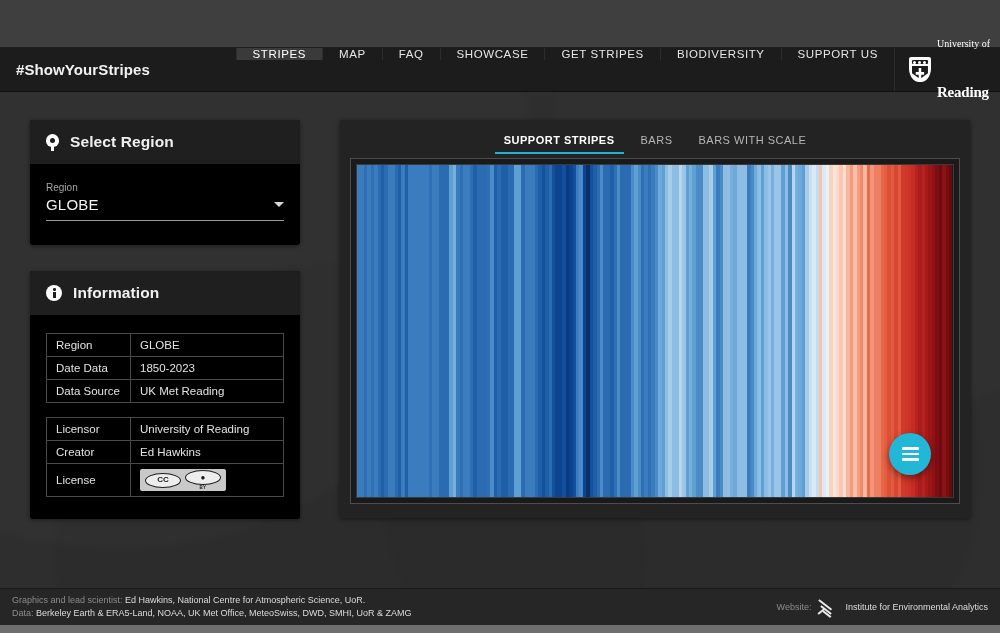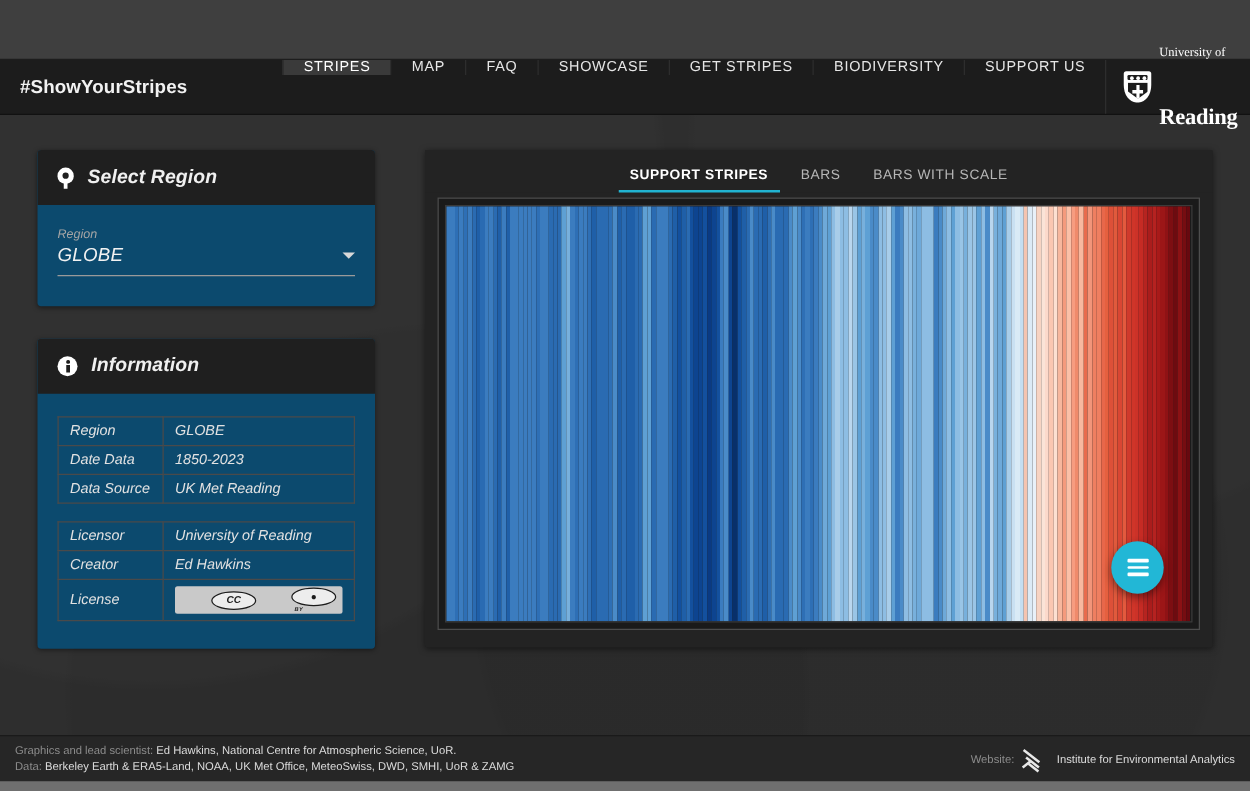--- a/index.html
+++ b/index.html
@@ -88,41 +88,40 @@
   }
   .shield .dots i { width: 3px; height: 3px; background: #fff; display: block; border-radius: 50%; }
   .shield .cross {
     position: absolute; z-index: 2; left: 50%; top: 11px;
     transform: translateX(-50%);
     width: 9px; height: 11px; background: #fff;
     clip-path: polygon(36% 0, 64% 0, 64% 36%, 100% 36%, 100% 62%, 64% 62%, 64% 100%, 36% 100%, 36% 62%, 0 62%, 0 36%, 36% 36%);
   }
   .logo-text { line-height: 1.0; color: #fff; }
   .logo-text .l1 { font-size: 10px; display: block; font-family: "Liberation Serif", serif; }
-  .logo-text .l2 { font-size: 18px; display: block; font-weight: bold; font-family: "Liberation Serif", serif; letter-spacing: -0.2px; margin-top: 36px;}
+  .logo-text .l2 { font-size: 15px; display: block; font-weight: bold; font-family: "Liberation Serif", serif; letter-spacing: -0.2px; margin-top: 36px;}
 
   
   .page {
     display: flex;
     align-items: flex-start;
     padding: 28px 30px 0 30px;
     gap: 0;
     height: 461px;
   }
   .sidebar { width: 270px; flex: 0 0 270px; }
   .content { flex: 1 1 auto; padding-left: 40px; }
 
   
   .card {
-    background: #0c4a6e;
+    background: #000000;
     border-radius: 3px;
     box-shadow: 0 1px 4px rgba(0,0,0,0.45);
     overflow: hidden;
     margin-bottom: 26px;
-    font-style: italic;
   }
   .card-head {
     background: #1f1f1f;
     padding: 13px 16px;
     display: flex; align-items: center; gap: 11px;
   }
   .card-head .ttl {
     color: #f0f0f0; font-size: 15.5px; font-weight: bold; letter-spacing: 0.1px;
   }
   .pin-icon {
@@ -184,21 +183,20 @@
     display: inline-flex; align-items: center; gap: 4px;
     background: #c9c9c9; padding: 2px 5px; border-radius: 2px;
     height: 22px;
   }
   .cc-circ {
     width: 36px; height: 15px; border-radius: 50%;
     border: 1.6px solid #1b1b1b; background: #ededed;
     display: flex; align-items: center; justify-content: center;
     color: #1b1b1b; font-size: 8px; font-weight: bold; font-family: "Liberation Sans", sans-serif;
     line-height: 1;
-    margin-left: 24px;
   }
   .cc-by-wrap { display: flex; flex-direction: column; align-items: center; }
   .cc-by-txt { font-size: 4.5px; color: #1b1b1b; font-weight: bold; letter-spacing: .3px; }
 
   
   .viz-panel {
     background: #232323;
     border-radius: 2px;
     box-shadow: 0 1px 5px rgba(0,0,0,0.5);
     padding: 0 0 14px 0;

